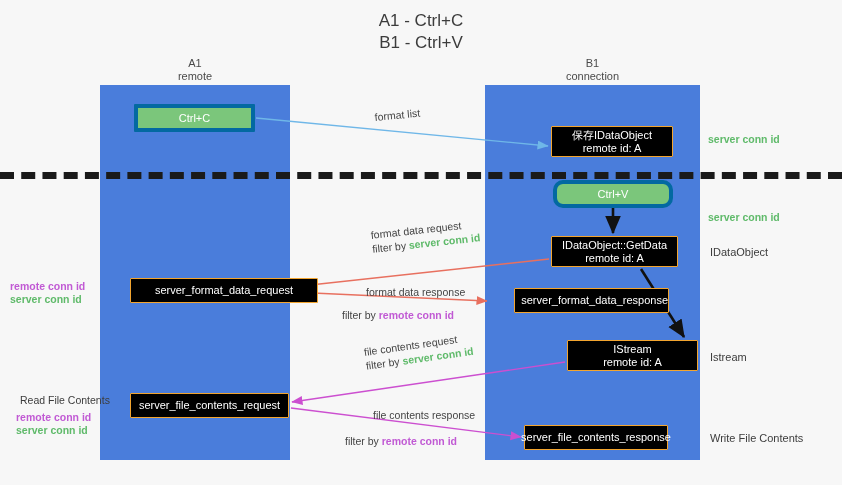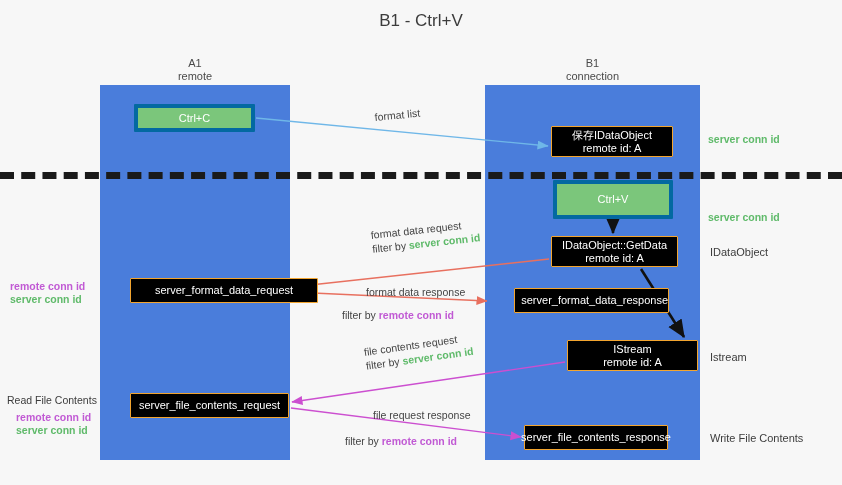--- a/index.html
+++ b/index.html
@@ -38,21 +38,21 @@
   .node{
     position:absolute;box-sizing:border-box;
     display:flex;flex-direction:column;align-items:center;justify-content:center;
     color:#ffffff;font-size:11px;line-height:13px;text-align:center;
     border-radius:1px;
   }
   .node.green{background:#7bc67b;border:4px solid #0369a1;}
   .node.orange{background:#000000;border:1px solid #f3a52f;}
 
   .n-ctrlc{left:134px;top:104px;width:121px;height:28px;}
-  .n-ctrlv{left:553px;top:180px;width:120px;height:39px;}
+  .n-ctrlv{left:553px;top:180px;width:120px;height:28px;border-radius:10px;}
   .n-saveido{left:551px;top:126px;width:122px;height:31px;}
   .n-getdata{left:551px;top:236px;width:127px;height:31px;}
   .n-istream{left:567px;top:340px;width:131px;height:31px;}
   .n-sfdreq{left:130px;top:278px;width:188px;height:25px;}
   .n-sfdresp{left:514px;top:288px;width:155px;height:25px;align-items:flex-end;}
   .n-sfcreq{left:130px;top:393px;width:159px;height:25px;}
   .n-sfcresp{left:524px;top:425px;width:144px;height:25px;}
 
   
   .elabel{position:absolute;color:#444;font-size:10.5px;line-height:14px;white-space:nowrap;}
@@ -66,20 +66,21 @@
   .side.server{color:#5fba6a;font-weight:bold;}
   .side.remote{color:#c15ad4;font-weight:bold;}
   .side.right{color:#3c3c3c;font-size:11px;}
 </style>
 </head>
 <body>
 
 <div class="stage">
 
   <div class="title">
+    <div>A1 - Ctrl+C</div>
     <div>B1 - Ctrl+V</div>
   </div>
 
   <div class="lane-head a1">
     <div>A1</div>
     <div>remote</div>
   </div>
   <div class="lane-head b1">
     <div>B1</div>
     <div>connection</div>
@@ -173,28 +174,28 @@
     <div>format data response</div>
     <div style="margin-top:9px;margin-left:-24px;"><span>filter by </span><span class="hl-remote">remote conn id</span></div>
   </div>
 
   <div class="elabel rot" style="left:363px;top:345px;transform:rotate(-8deg);">
     <div>file contents request</div>
     <div><span>filter by </span><span class="hl-server">server conn id</span></div>
   </div>
 
   <div class="elabel rot" style="left:373px;top:408px;transform:rotate(0deg);">
-    <div>file request response</div>
+    <div>file contents response</div>
     <div style="margin-top:12px;margin-left:-28px;"><span>filter by </span><span class="hl-remote">remote conn id</span></div>
   </div>
 
   <div class="side remote" style="left:10px;top:279px;">remote conn id</div>
   <div class="side server" style="left:10px;top:292px;">server conn id</div>
 
-  <div class="side plain" style="left:7px;top:393px;">Read File Contents</div>
+  <div class="side plain" style="left:0;top:393px;padding-left:20px;">Read File Contents</div>
   <div class="side remote" style="left:16px;top:410px;">remote conn id</div>
   <div class="side server" style="left:16px;top:423px;">server conn id</div>
 
   <div class="side server" style="left:708px;top:132px;">server conn id</div>
   <div class="side server" style="left:708px;top:210px;">server conn id</div>
   <div class="side right" style="left:710px;top:245px;">IDataObject</div>
   <div class="side right" style="left:710px;top:350px;">Istream</div>
   <div class="side right" style="left:710px;top:431px;">Write File Contents</div>
 
 </div>

